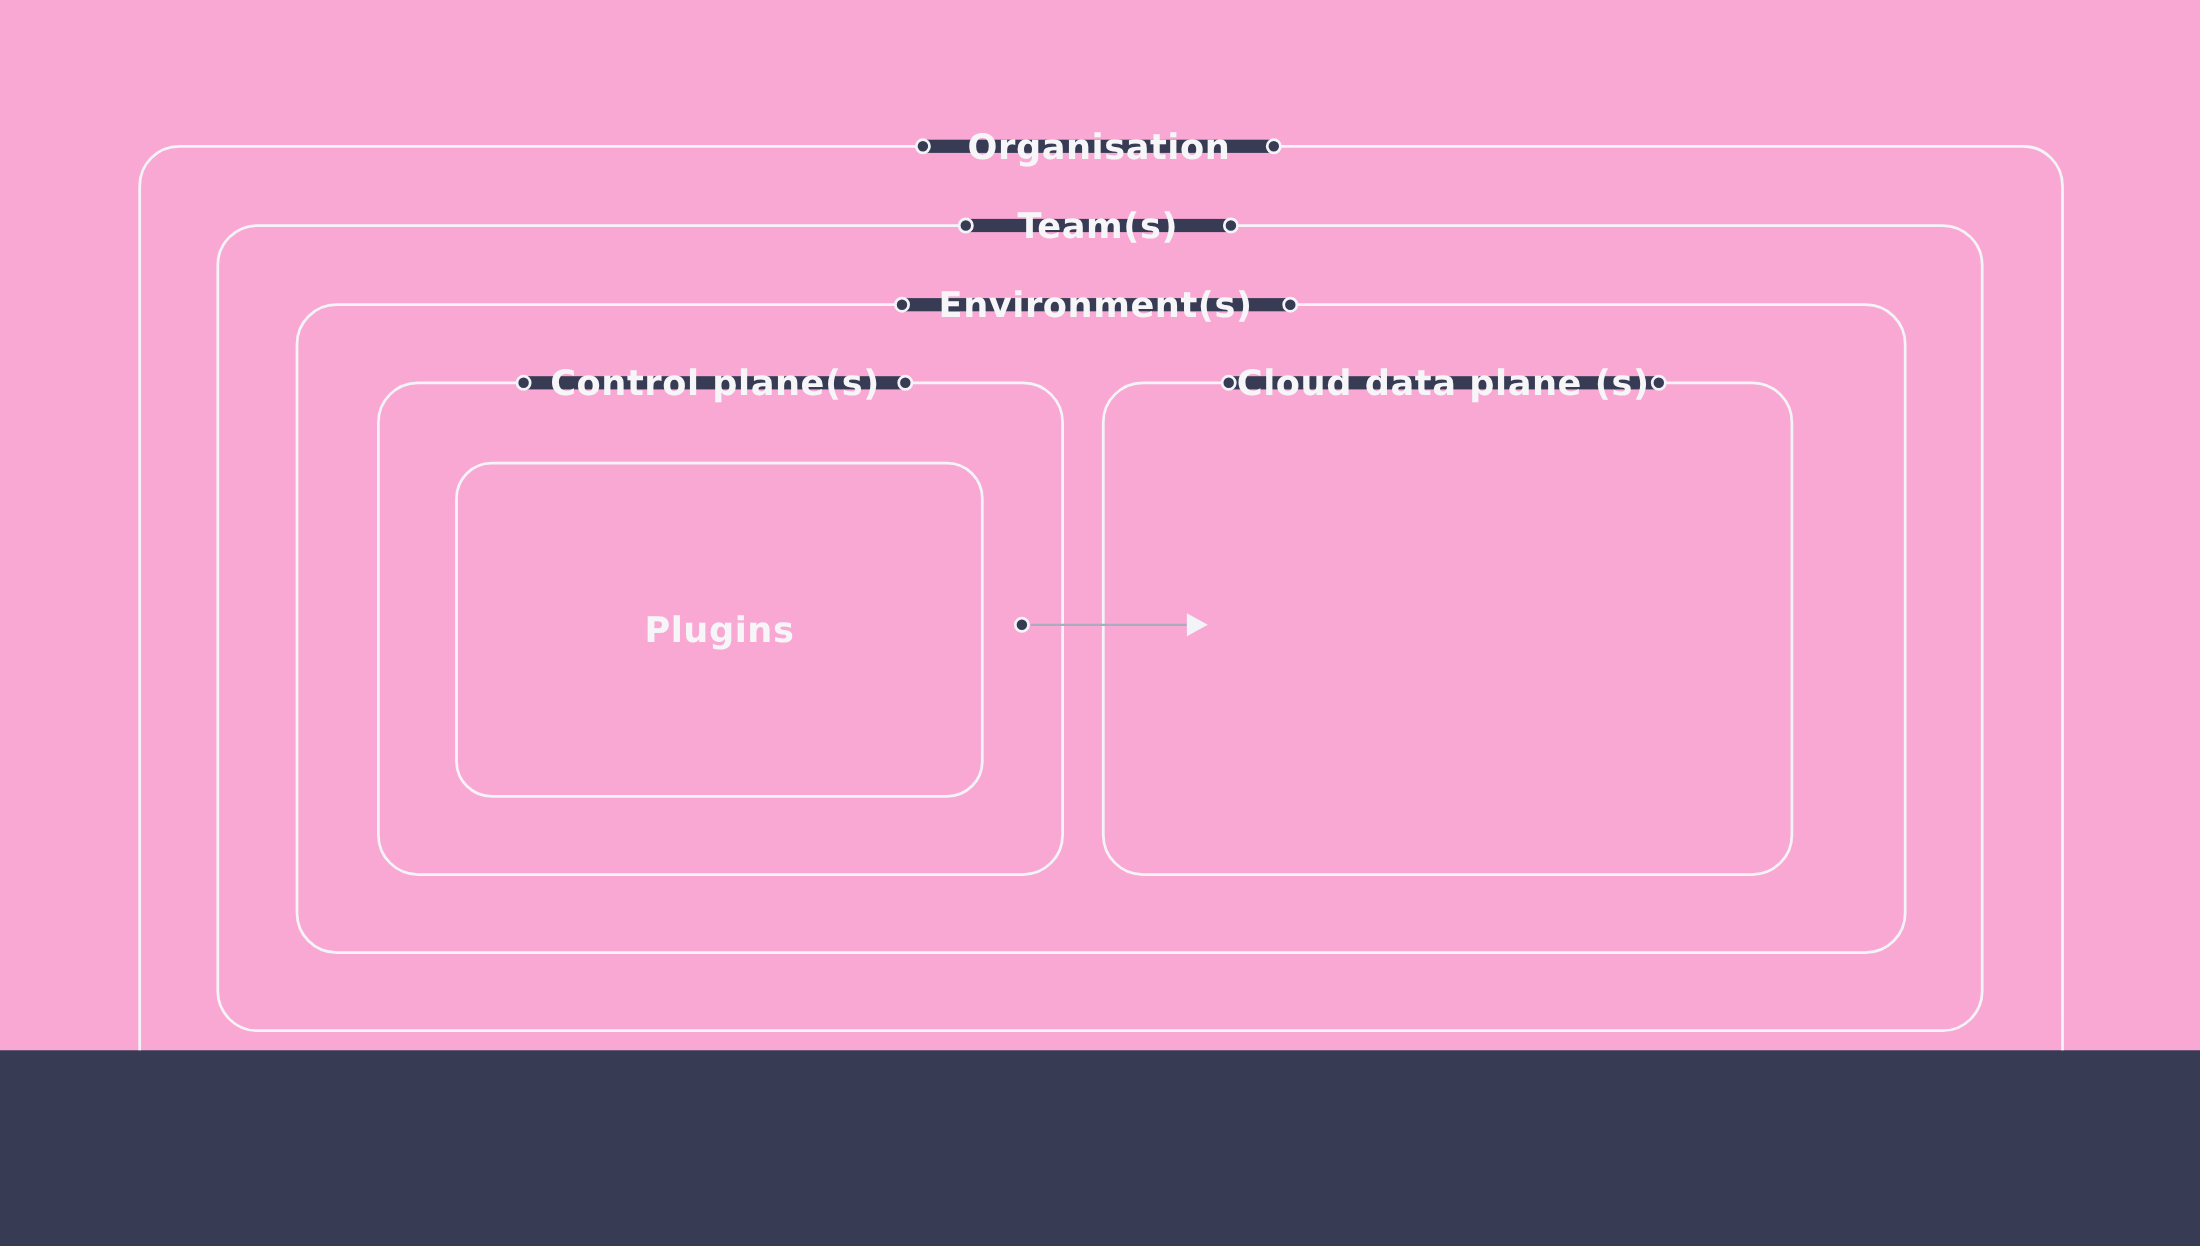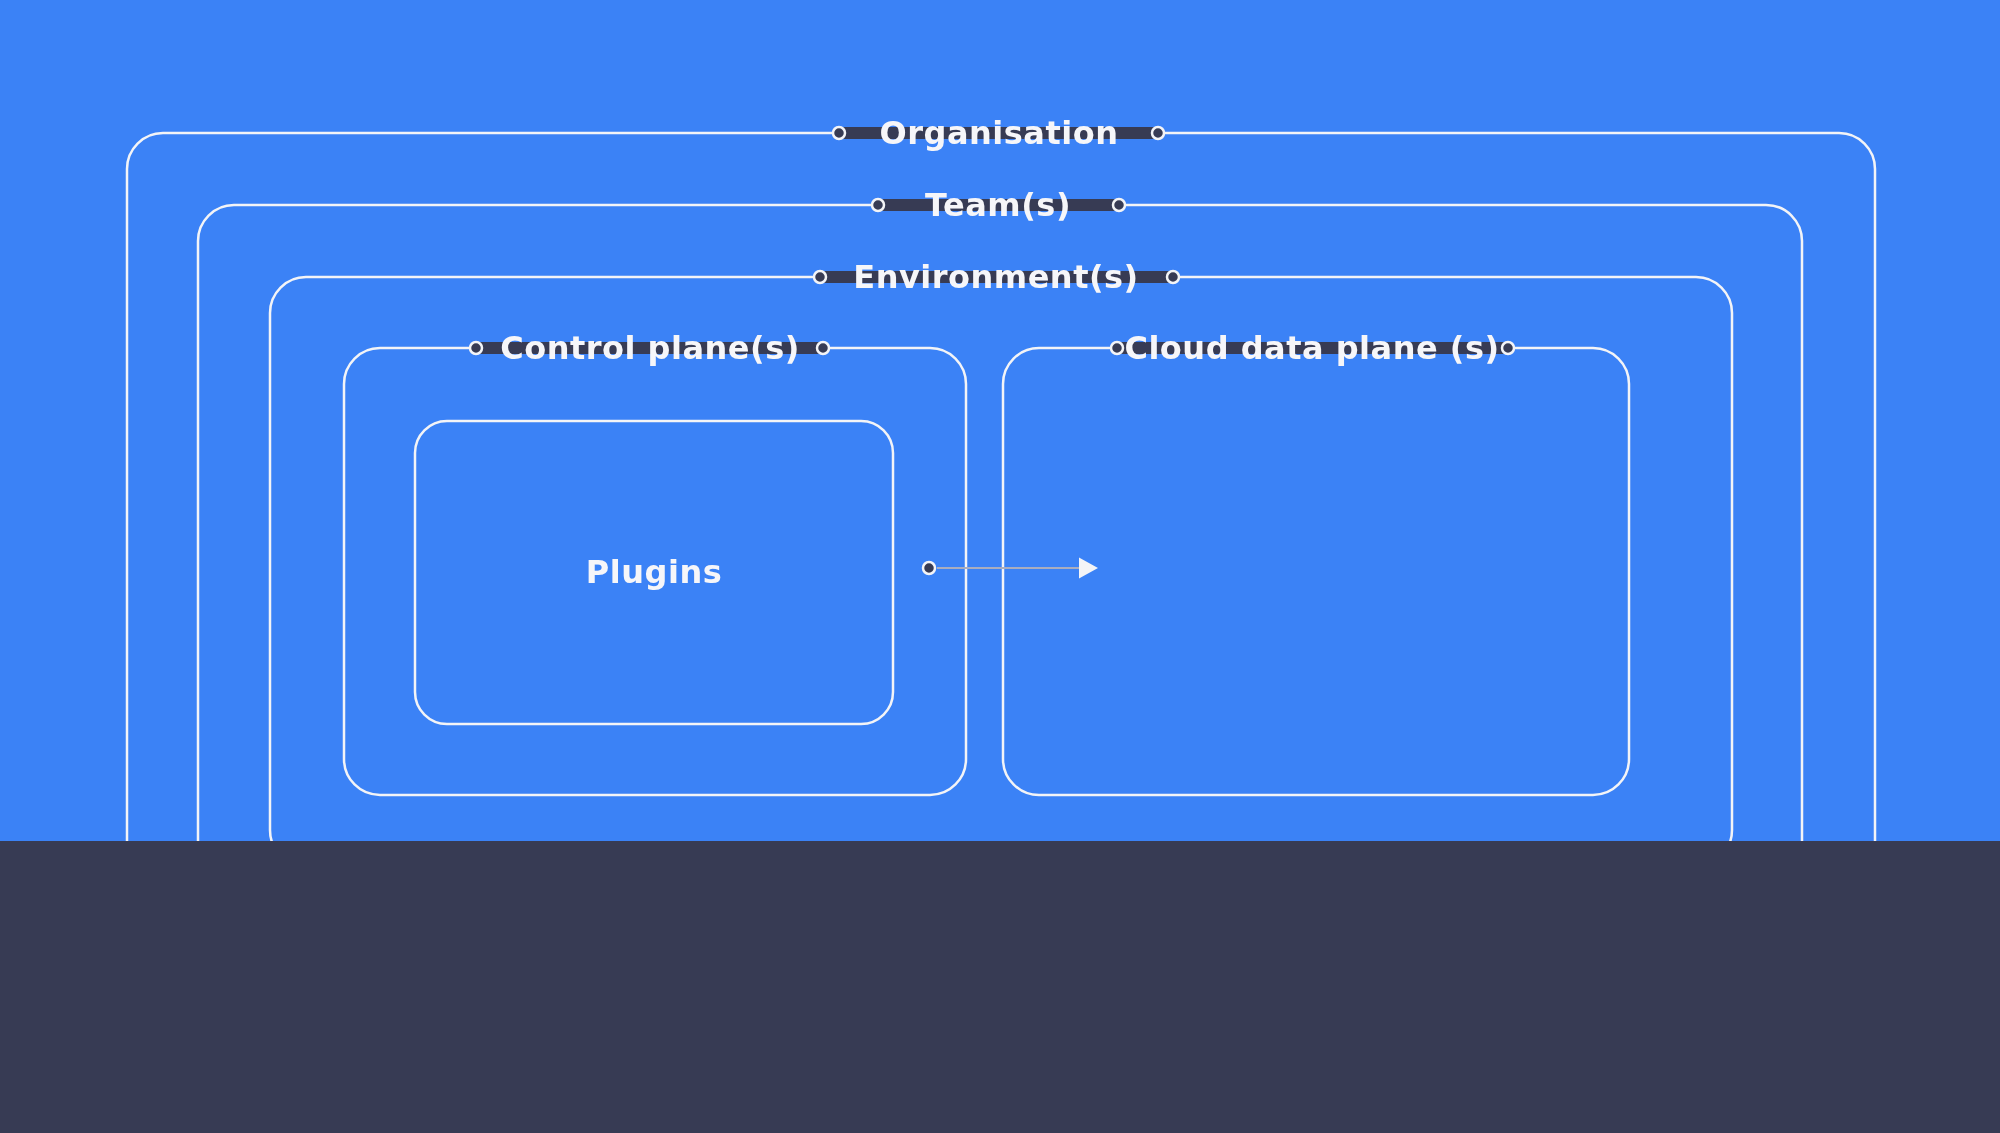--- a/index.html
+++ b/index.html
@@ -3,22 +3,22 @@
 <meta charset="utf-8">
 <style>
   html, body {
     margin: 0;
     padding: 0;
     background: #373b54;
   }
   .stage {
     position: relative;
     width: 2000px;
-    height: 841px;
-    background: #3b82f6;
+    height: 955px;
+    background: #f9a8d4;
     overflow: hidden;
     font-family: "DejaVu Sans", "Liberation Sans", sans-serif;
   }
   svg { display: block; }
   .ring {
     fill: none;
     stroke: #f3f4f7;
     stroke-width: 2.5;
   }
   .gap-mask {

